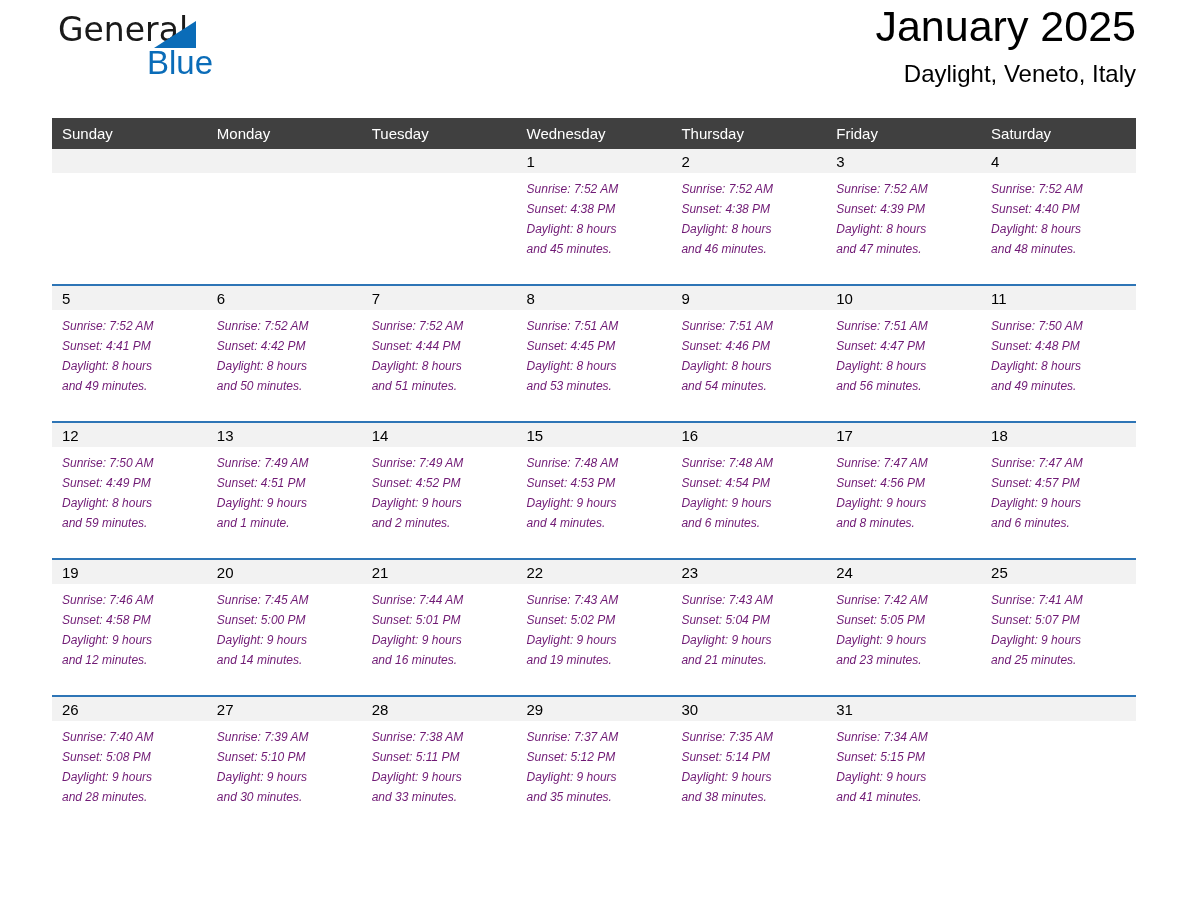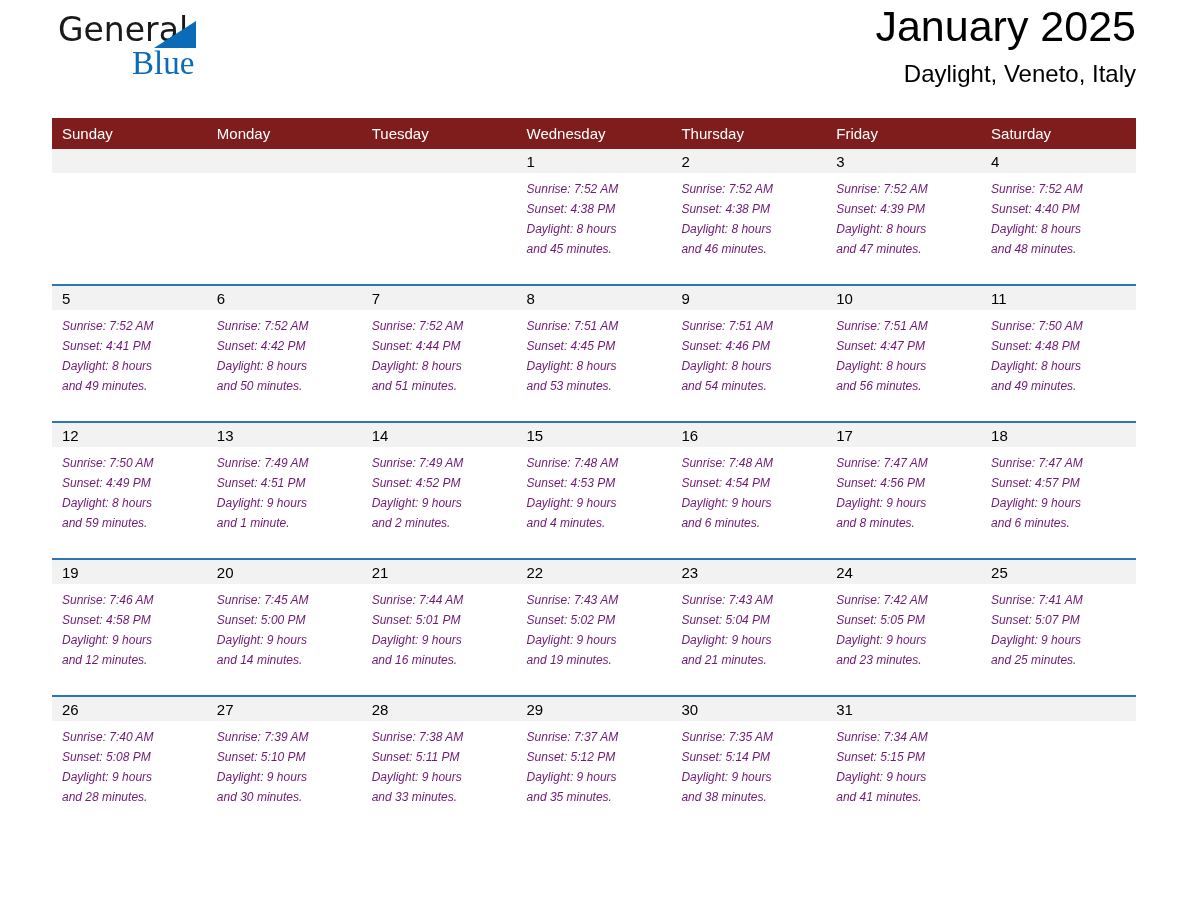--- a/index.html
+++ b/index.html
@@ -52,26 +52,26 @@
     position: absolute;
     left: 96px;
     top: 9px;
     width: 0;
     height: 0;
     border-left: 42px solid transparent;
     border-bottom: 27px solid #0a6cb8;
   }
   .logo-blue {
     position: absolute;
-    left: 74px;
+    left: 89px;
     top: 33px;
     font-size: 33px;
     line-height: 36px;
     color: #0a6cb8;
-    font-family: Liberation Serif, serif;
+    font-family: Liberation Sans, sans-serif;
     font-weight: 400;
   }
 
   .titles {
     position: absolute;
     right: 0;
     top: 0;
     text-align: right;
   }
   .month-title {
@@ -93,21 +93,21 @@
   
   .calendar {
     margin: 0 52px;
     width: 1084px;
     border-collapse: collapse;
     table-layout: fixed;
   }
   .calendar col { width: 154.85px; }
 
   .calendar thead th {
-    background: #7f1d1d;
+    background: #404040;
     color: #ffffff;
     font-size: 15px;
     font-weight: 400;
     text-align: left;
     padding: 6px 0 7px 10px;
     height: 18px;
     vertical-align: middle;
   }
 
   .week-row > td {

